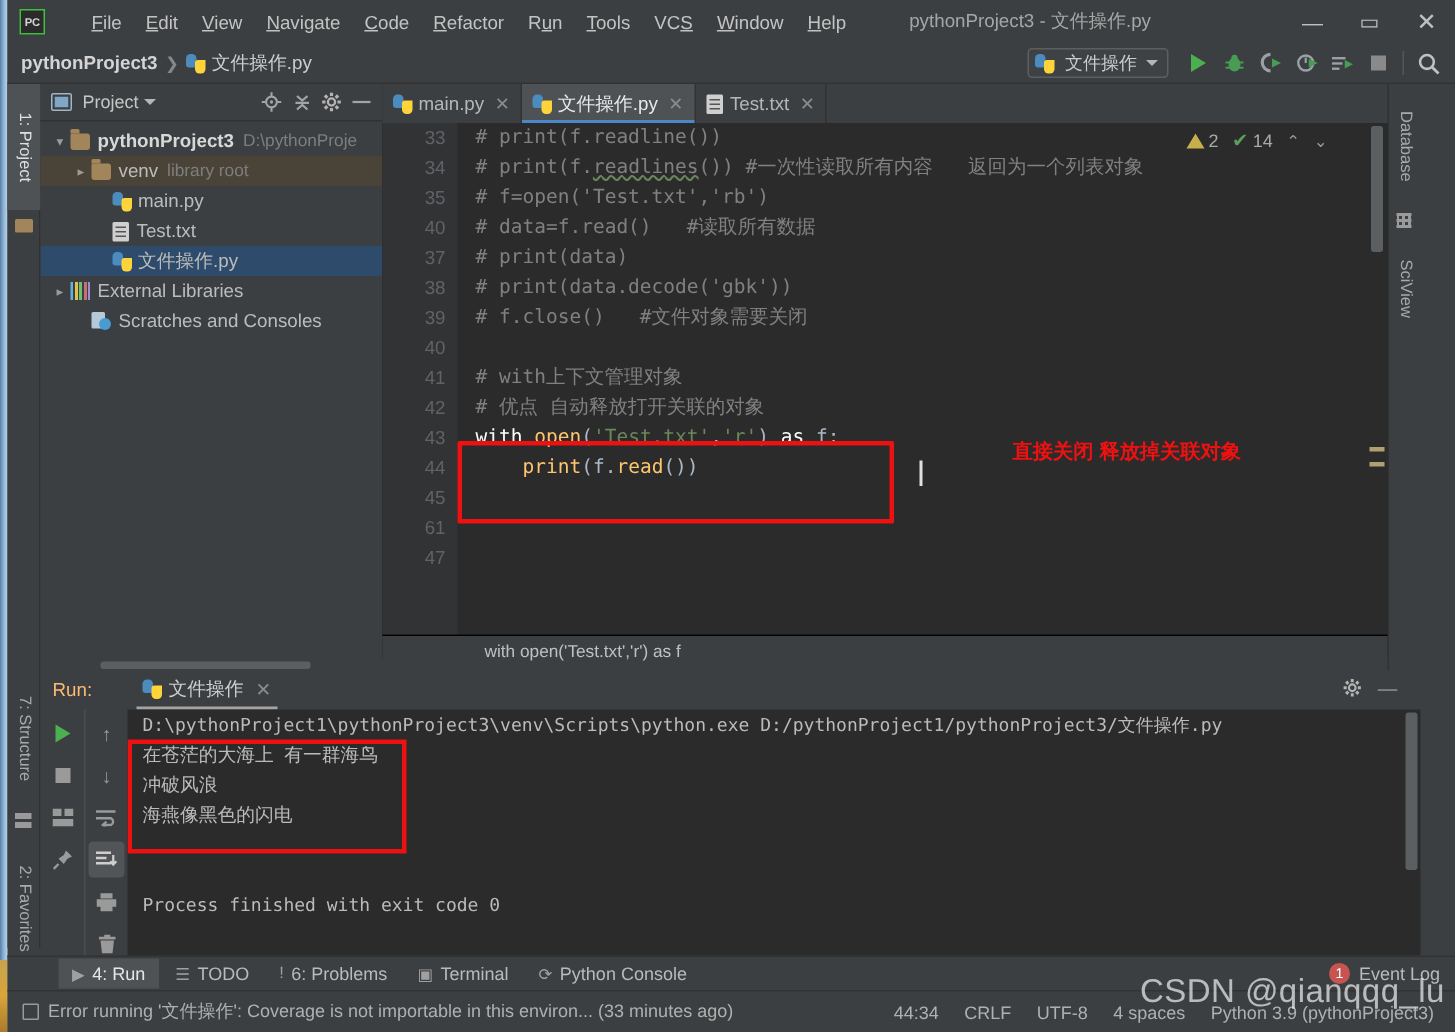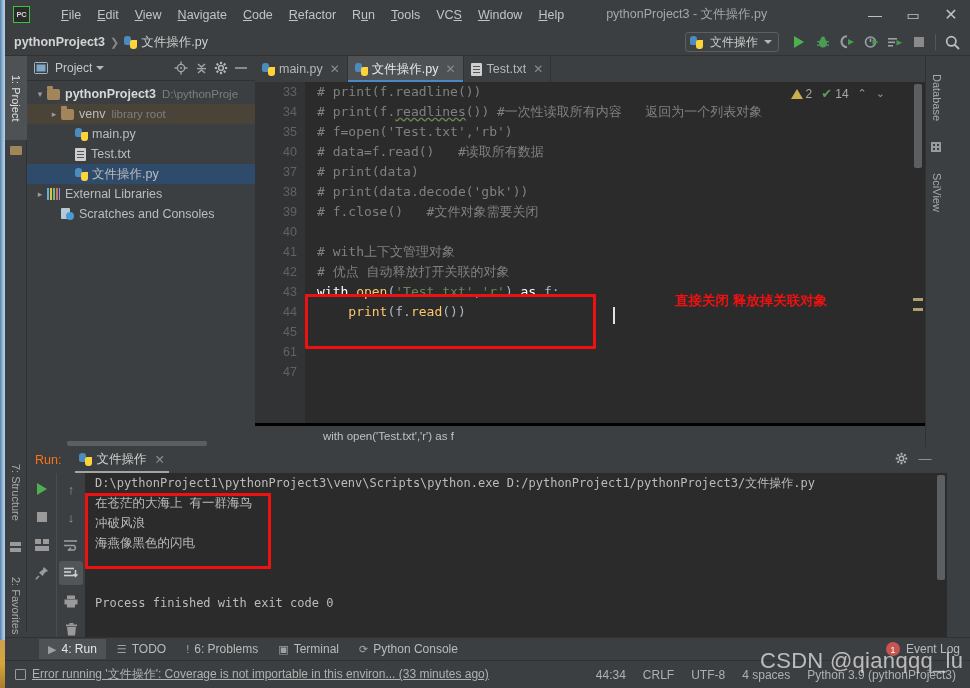--- a/index.html
+++ b/index.html
@@ -245,42 +245,42 @@
   #vthumb {
     position: absolute; right: 2px; width: 8px; background: #5c5f61; border-radius: 2px;
   }
   .mark-stripe {
     position: absolute; right: 1px; width: 10px; height: 3px; background: #b0a070;
   }
 
   #breadcrumbbar {
     position: absolute; left: 255px; top: 423px; width: 670px; height: 22px;
     background: #3c3f41; display: flex; align-items: center;
-    border-top: 3px solid #000000; padding-left: 68px;
+    border-top: 1px solid #000000; padding-left: 68px;
     font-size: 11.5px; color: #c0c0c0;
   }
   #hscroll {
     position: absolute; left: 27px; top: 439px; width: 228px; height: 8px;
     background: #3c3f41;
   }
   #hthumb {
     position: absolute; left: 40px; top: 2px; width: 140px; height: 5px;
     background: #5c5f61; border-radius: 2px;
   }
 
   
   #runwin {
     position: absolute; left: 27px; top: 447px; width: 920px; height: 188px;
     background: #3c3f41; display: flex; flex-direction: column;
   }
   #run-header {
     height: 26px; display: flex; align-items: center; padding-left: 8px;
     flex: 0 0 auto;
   }
-  #run-header .rl { color: #f97316; font-size: 12.5px; margin-right: 14px; }
+  #run-header .rl { color: #fdba74; font-size: 12.5px; margin-right: 30px; }
   .runtab {
     display: flex; align-items: center; font-size: 12.5px; color: #cfcfcf;
     position: relative; padding: 3px 4px 5px 4px;
   }
   .runtab::after {
     content:''; position:absolute; left:0; right:0; bottom:0; height:2px; background:#a4a4a4;
   }
   .runtab .x { margin-left: 8px; color: #8b8b8b; }
   #run-hdr-right { display:flex; align-items:center; margin-right:10px; color:#a4a4a4;}
   #run-body { flex: 1 1 auto; display: flex; }
@@ -335,21 +335,21 @@
     color: #fff; font-size: 9.5px; display: flex; align-items: center;
     justify-content: center; margin-right: 6px;
   }
 
   
   #statusbar {
     position: absolute; left: 5px; top: 660px; width: 965px; height: 28px;
     background: #3c3f41; display: flex; align-items: center;
     font-size: 12px; color: #b0b0b0; border-top: 1px solid #323232;
   }
-  #statusbar .msg { margin-left: 6px; white-space: nowrap; text-decoration: underline; }
+  #statusbar .msg { margin-left: 6px; white-space: nowrap; }
   .sq-ico {
     width: 11px; height: 11px; border: 1px solid #9a9a9a; border-radius: 1px;
     margin-left: 10px; flex: 0 0 auto;
   }
   .sitem { margin-left: 17px; white-space: nowrap; }
   #watermark {
     position: absolute; left: 760px; top: 648px; font-size: 22px;
     color: rgba(235,235,235,0.72); white-space: nowrap;
     font-family: "Liberation Sans", sans-serif; letter-spacing: 0.3px;
     pointer-events: none;

